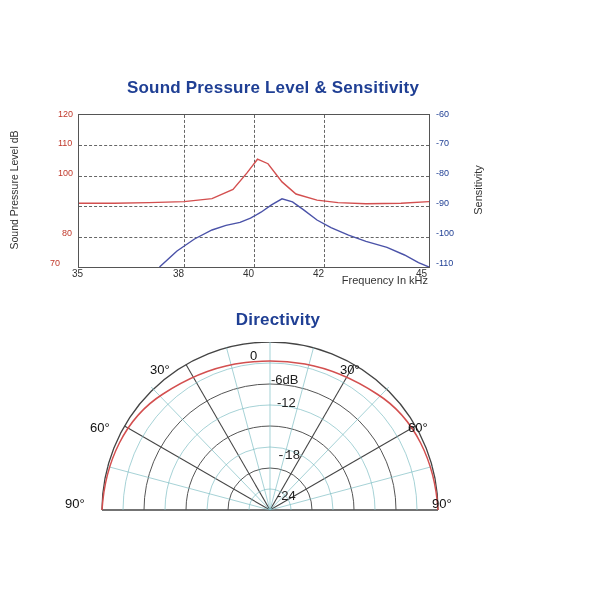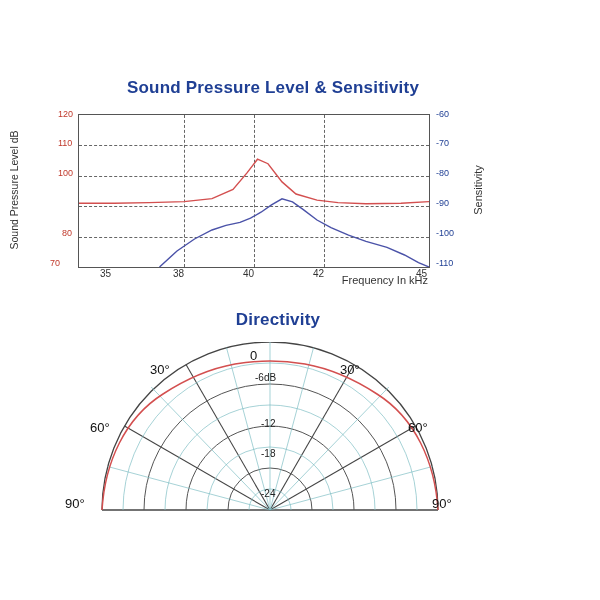--- a/index.html
+++ b/index.html
@@ -87,23 +87,24 @@
   }
   #polar svg{width:100%;height:100%;display:block;}
   .polar-label{
     position:absolute;
     font-size:13px;
     color:#111;
     white-space:nowrap;
   }
   .db-label{
     position:absolute;
-    font-size:10px;
+    font-size:13px;
     color:#222;
     white-space:nowrap;
+    margin-left:16px;
   }
 </style>
 </head>
 <body>
 
 <div id="spl-chart">
 
   <div class="chart-title">Sound Pressure Level &amp; Sensitivity</div>
 
   <div class="y-left-label">
@@ -121,21 +122,21 @@
   <div class="tick" style="left:62px;top:150px;">80</div>
   <div class="tick" style="left:50px;top:180px;">70</div>
 
   <div class="tick right" style="left:436px;top:31px;">-60</div>
   <div class="tick right" style="left:436px;top:60px;">-70</div>
   <div class="tick right" style="left:436px;top:90px;">-80</div>
   <div class="tick right" style="left:436px;top:120px;">-90</div>
   <div class="tick right" style="left:436px;top:150px;">-100</div>
   <div class="tick right" style="left:436px;top:180px;text-align:right;">-110</div>
 
-  <div class="tick x" style="left:72px;top:190px;margin-left:28px;">35</div>
+  <div class="tick x" style="left:72px;top:190px;">35</div>
   <div class="tick x" style="left:173px;top:190px;">38</div>
   <div class="tick x" style="left:243px;top:190px;">40</div>
   <div class="tick x" style="left:313px;top:190px;">42</div>
   <div class="tick x" style="left:416px;top:190px;">45</div>
 
   <div id="plot-area">
 
     <div class="gridline-h" style="top:30.4px;"></div>
     <div class="gridline-h" style="top:60.8px;"></div>
     <div class="gridline-h" style="top:91.2px;"></div>
@@ -194,22 +195,22 @@
       <path fill="none" stroke="#d34f4f" stroke-width="1.5" d="M 17 168
            C 20 120, 40 76, 78 52
            C 104 35, 128 26, 150 22
            C 162 20, 174 19, 185 19
            C 196 19, 208 20, 220 22
            C 242 26, 266 35, 292 52
            C 330 76, 350 120, 353 168"></path>
     </svg>
 
     <div class="db-label" style="left:170px;top:30px;">-6dB</div>
-    <div class="db-label" style="left:176px;top:76px;">-12</div>
-    <div class="db-label" style="left:176px;top:106px;">-18</div>
+    <div class="db-label" style="left:176px;top:53px;">-12</div>
+    <div class="db-label" style="left:176px;top:106px;font-family:Liberation Mono, monospace;">-18</div>
     <div class="db-label" style="left:176px;top:146px;">-24</div>
   </div>
 
   <div class="polar-label" style="left:65px;top:186px;">90°</div>
   <div class="polar-label" style="left:90px;top:110px;">60°</div>
   <div class="polar-label" style="left:150px;top:52px;">30°</div>
   <div class="polar-label" style="left:250px;top:38px;">0</div>
   <div class="polar-label" style="left:340px;top:52px;">30°</div>
   <div class="polar-label" style="left:408px;top:110px;">60°</div>
   <div class="polar-label" style="left:432px;top:186px;">90°</div>

